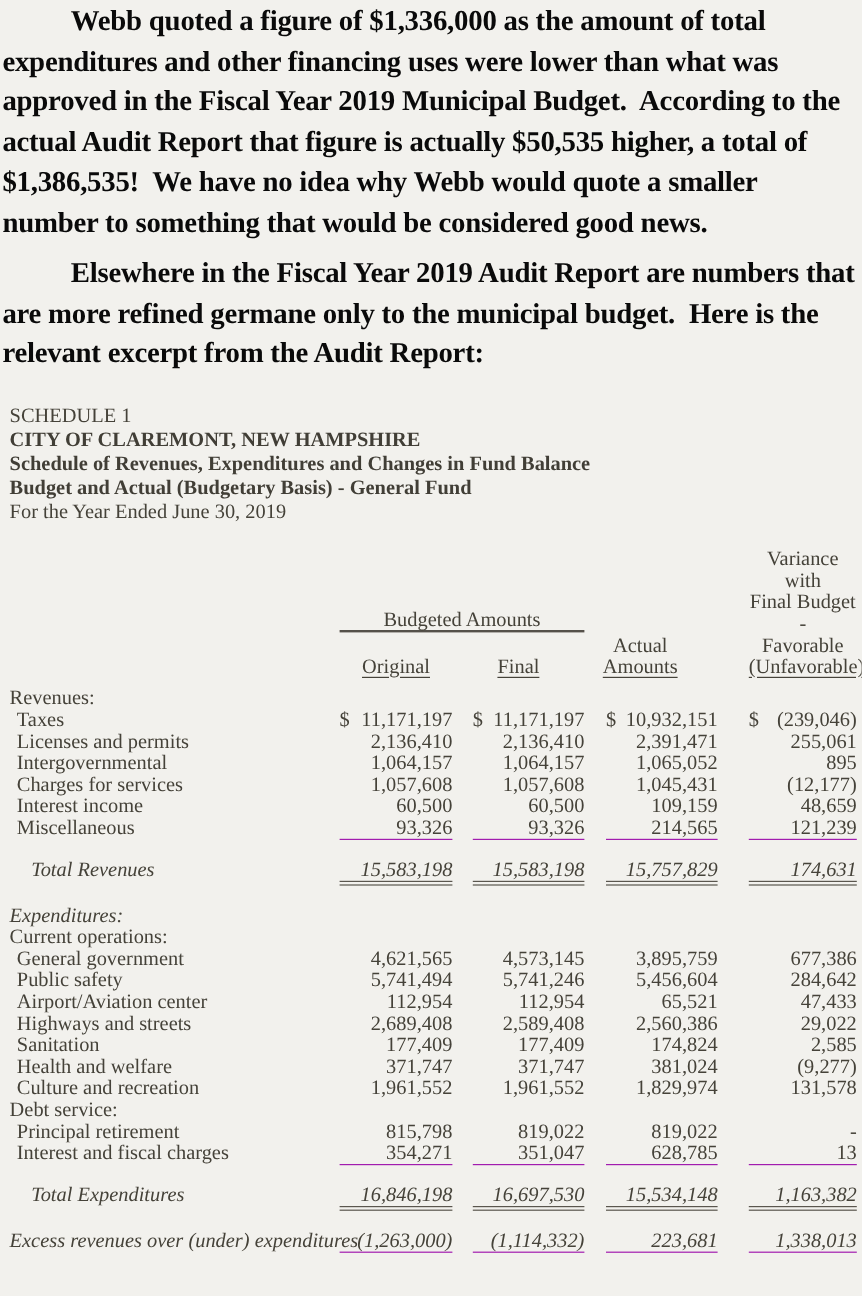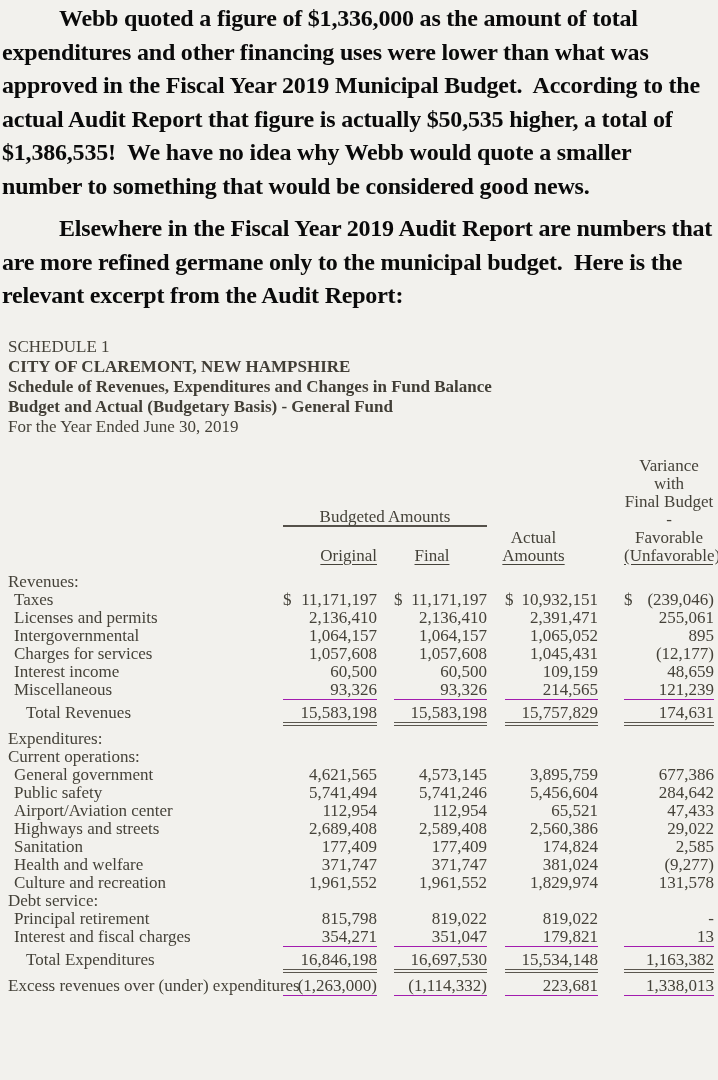--- a/index.html
+++ b/index.html
@@ -58,37 +58,37 @@
   
   .tbl-header { margin-top: 20px; align-items: end; min-height: 76px; }
   .budget-group { grid-column: 2 / span 2; display: flex; flex-direction: column; }
   .budget-group .group-label {
     line-height: 17px;
     border-bottom: 2px solid #55514a;
     text-align: center;
   }
   .budget-sub { display: flex; margin-top: 20px; }
   .budget-sub .sub { line-height: 18px; }
-  .budget-sub .sub:first-child { width: 94px; text-align: right; text-decoration: underline; }
+  .budget-sub .sub:first-child { width: 94px; text-align: center; text-decoration: underline; }
   .budget-sub .sub:last-child { width: 110px; text-align: center; }
   .u-text { text-decoration: underline; text-underline-offset: 3px; }
   .hdr-actual { display: flex; flex-direction: column; justify-content: flex-end; }
   .hdr-actual span, .hdr-variance span { line-height: 18px; display: block; text-align: center; }
   .hdr-actual .inner, .hdr-variance .inner { display: block; }
   .hdr-actual { text-align: center; }
 
   
   .tbl-body { margin-top: 8px; }
   .row { line-height: 18px; }
   .row .label { white-space: nowrap; }
   .row.indent-1 .label { padding-left: 6px; }
   .row.indent-2 .label { padding-left: 18px; }
   .row .inner.u-single { border-bottom: 1px solid #a21caf; }
   .row .inner.u-double { border-bottom: 4px double #5a564e; align-items: flex-end; }
-  .row.u-line + .row { margin-top: 4px; }
+  .row.u-line + .row { margin-top: 16px; font-style: italic; }
   .row.section-break { margin-top: 24px; }
   .row.section-break-lg { margin-top: 22px; }
 </style>
 </head>
 <body>
 
 <div class="article">
   <p>Webb quoted a figure of $1,336,000 as the amount of total expenditures and other financing uses were lower than what was approved in the Fiscal Year 2019 Municipal Budget.  According to the actual Audit Report that figure is actually $50,535 higher, a total of $1,386,535!  We have no idea why Webb would quote a smaller number to something that would be considered good news.</p>
   <p>Elsewhere in the Fiscal Year 2019 Audit Report are numbers that are more refined germane only to the municipal budget.  Here is the relevant excerpt from the Audit Report:</p>
 </div>
@@ -544,21 +544,21 @@
             <span>354,271</span>
           </div>
         </div>
         <div class="num c2">
           <div class="inner u-single">
             <span>351,047</span>
           </div>
         </div>
         <div class="num c3">
           <div class="inner u-single">
-            <span>179,821</span>
+            <span>628,785</span>
           </div>
         </div>
         <div class="num c4">
           <div class="inner u-single">
             <span>13</span>
           </div>
         </div>
       </div>
       <div class="grid row indent-2 u-line">
         <span class="label">Total Expenditures</span>

